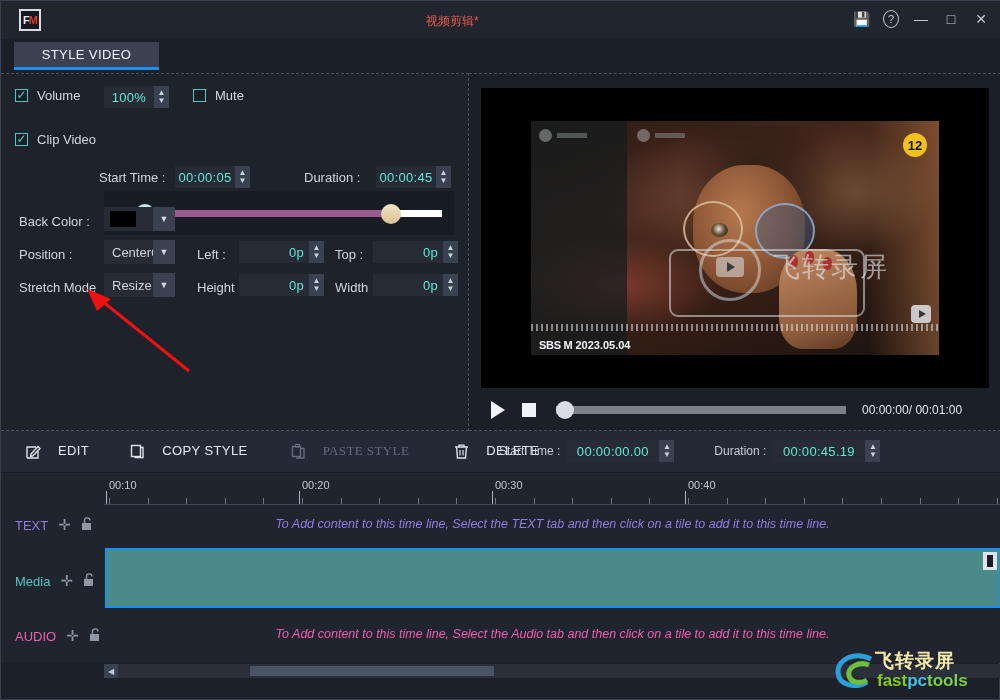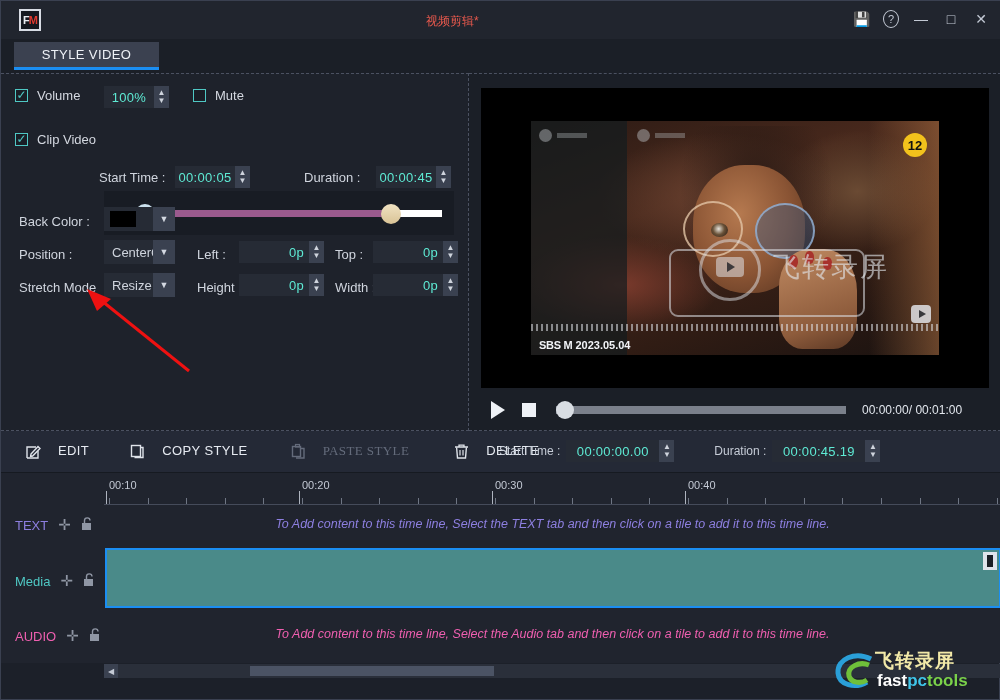--- a/index.html
+++ b/index.html
@@ -403,21 +403,21 @@
   }
   .bw-cn {
     position: absolute; left: 42px; top: 1px; font-size: 19px;
     font-weight: bold; color: #f2e9a8;
     font-family: "DejaVu Sans", sans-serif; letter-spacing: 1px;
   }
   .bw-en {
     position: absolute; left: 44px; top: 24px; font-size: 17px;
     font-weight: bold; font-family: "Liberation Sans", sans-serif;
   }
-  .bw-en .a { color: #ffffff; }
+  .bw-en .a { color: #84cc16; }
   .bw-en .b { color: #3fc4e8; }
   .bw-en .c { color: #7ad14a; }
 </style>
 </head>
 <body>
 
 <div class="app">
 
   <div class="titlebar">
     <div class="logo-box">

